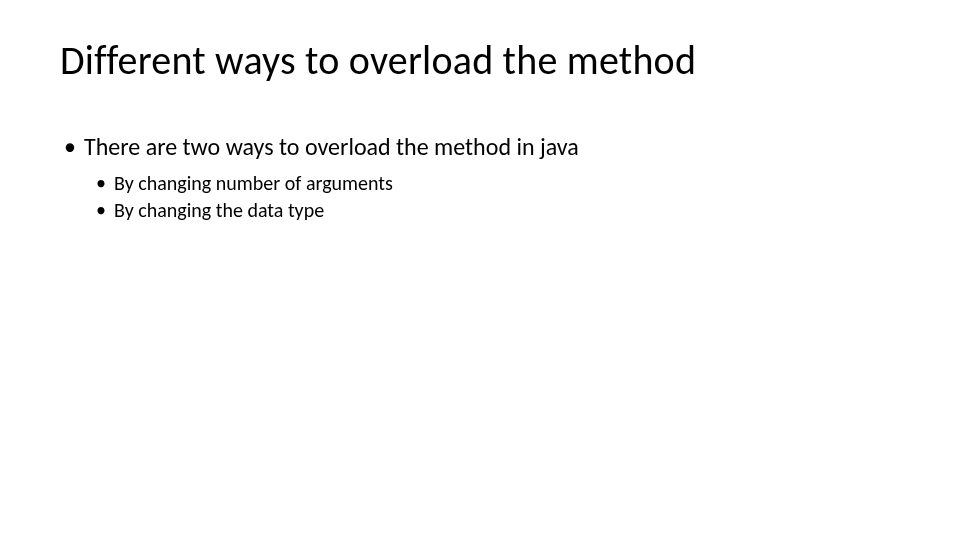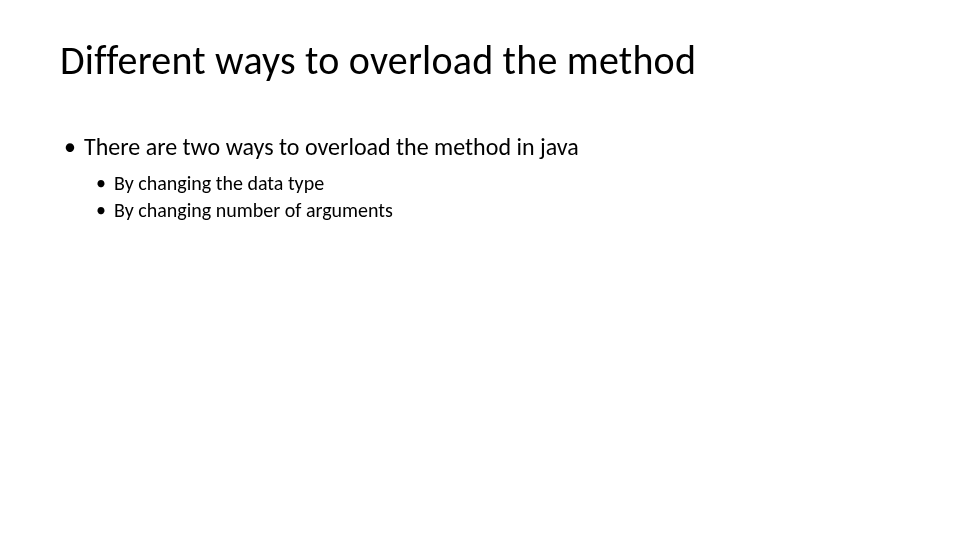--- a/index.html
+++ b/index.html
@@ -16,21 +16,21 @@
 </head>
 <body>
 
 <div class="slide">
   <h1 class="title">Different ways to overload the method</h1>
   <ul class="l1">
     <li>
       <span>There are two ways to overload the method in java</span>
       <ul class="l2">
         <li>
-          <span>By changing the data type</span>
+          <span>By changing number of arguments</span>
         </li>
         <li>
-          <span>By changing number of arguments</span>
+          <span>By changing the data type</span>
         </li>
       </ul>
     </li>
   </ul>
 </div>
 
 </body></html>

